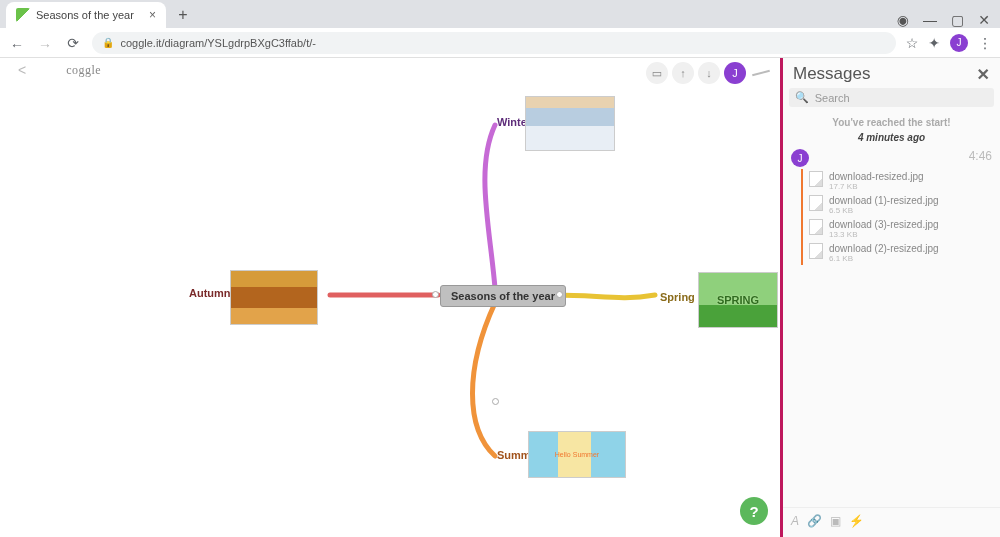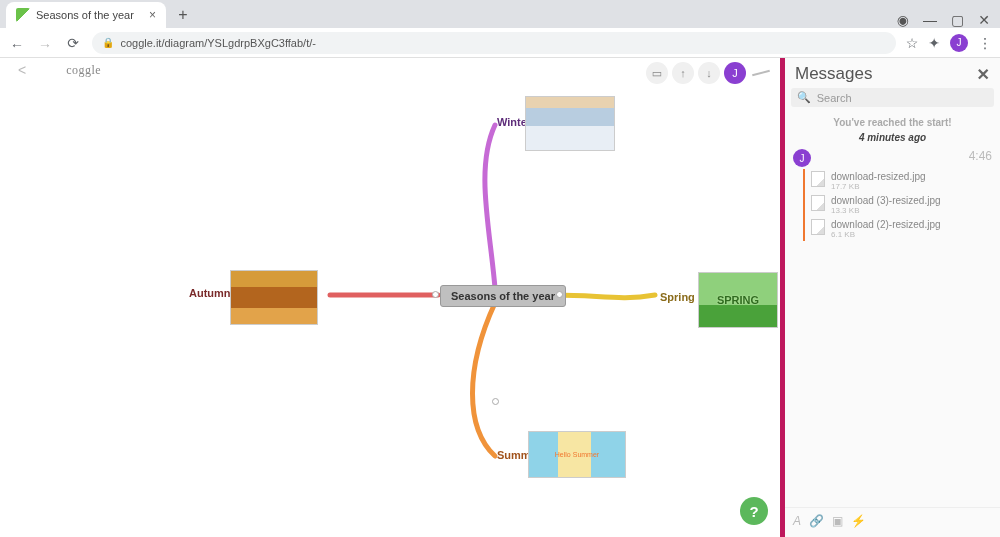--- a/index.html
+++ b/index.html
@@ -19,21 +19,21 @@
   .addr-field .lock{ font-size:10px; color:#5f6368;}
   .addrbar-right { display:flex; align-items:center; gap:10px; }
   .addrbar-right .star{ color:#5f6368; font-size:14px;}
   .addrbar-right .ext{ color:#5f6368; font-size:14px;}
   .prof-circle{ width:18px;height:18px;border-radius:50%;background:#8a3fd1;color:#fff;font-size:10px;display:flex;align-items:center;justify-content:center;}
   .dots{ color:#5f6368; font-size:14px;}
 
   
   .app { position:absolute; top:58px; left:0; right:0; bottom:0; }
   .canvas { position:absolute; top:0; left:0; width:780px; bottom:0; background:#fff; }
-  .sidebar { position:absolute; top:0; right:0; width:220px; bottom:0; background:#fafafa; border-left:5px solid #be185d; display:flex; flex-direction:column; }
+  .sidebar { position:absolute; top:0; right:0; width:220px; bottom:0; background:#fafafa; border-left:3px solid #be185d; display:flex; flex-direction:column; }
 
   .app-logo { position:absolute; top:4px; left:18px; font-size:14px; color:#888; display:flex; align-items:center; gap:4px; font-family: 'Brush Script MT', cursive; }
   .app-logo .chev{ font-family:Arial; font-size:14px; color:#bbb; }
   .app-logo .txt{ font-size:12px; letter-spacing:0.5px;margin-left:36px;}
 
   .top-toolbar { position:absolute; top:4px; right:8px; display:flex; gap:4px; align-items:center; }
   .tool-btn { width:22px;height:22px;border-radius:11px;background:#f0f0f0;display:flex;align-items:center;justify-content:center;font-size:11px;color:#888;cursor:pointer;}
   .tool-btn.purple{ background:#8a3fd1;color:#fff;}
   .tool-btn.line{ background:transparent; position:relative;}
   .tool-btn.line::before{ content:""; position:absolute; width:18px;height:2px;background:#bbb; transform:rotate(-15deg);}
@@ -175,20 +175,27 @@
       <div class="file-row">
         <div class="file-icon"></div>
         <div class="file-meta">
           <span class="file-name">download-resized.jpg</span>
           <span class="file-size">17.7 KB</span>
         </div>
       </div>
       <div class="file-row">
         <div class="file-icon"></div>
         <div class="file-meta">
+          <span class="file-name">download (1)-resized.jpg</span>
+          <span class="file-size">6.5 KB</span>
+        </div>
+      </div>
+      <div class="file-row">
+        <div class="file-icon"></div>
+        <div class="file-meta">
           <span class="file-name">download (3)-resized.jpg</span>
           <span class="file-size">13.3 KB</span>
         </div>
       </div>
       <div class="file-row">
         <div class="file-icon"></div>
         <div class="file-meta">
           <span class="file-name">download (2)-resized.jpg</span>
           <span class="file-size">6.1 KB</span>
         </div>

